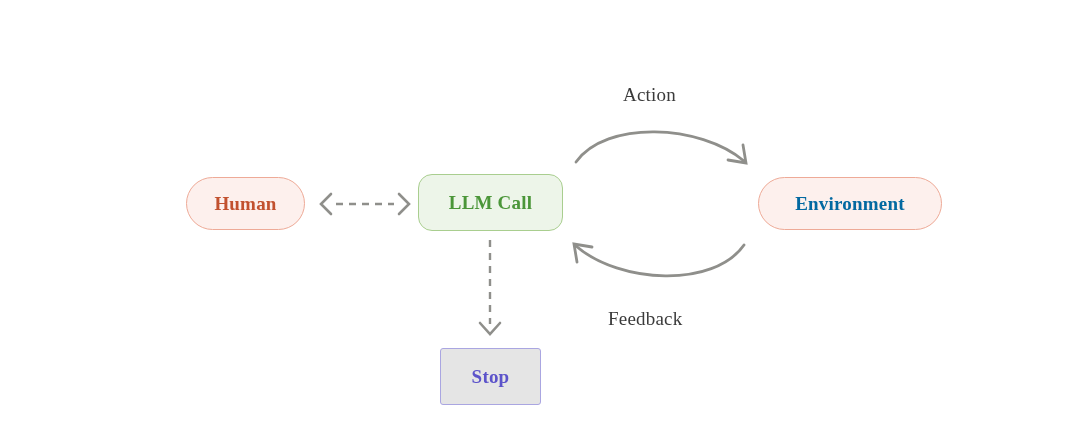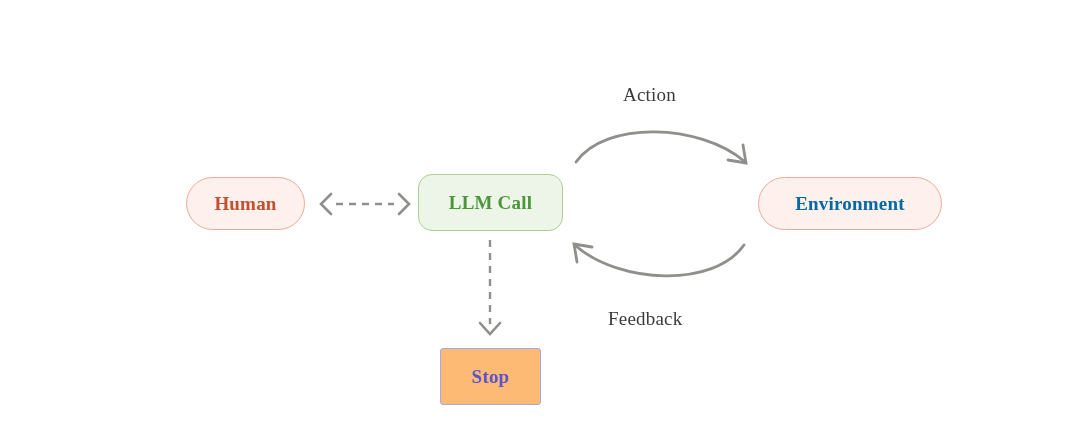--- a/index.html
+++ b/index.html
@@ -92,21 +92,21 @@
     color: #0369a1;
     font-size: 19px;
   }
 
   
   #node-stop {
     left: 440px;
     top: 348px;
     width: 101px;
     height: 57px;
-    background: #fdba74;
+    background: #e5e5e5;
     border-color: #aaa6e1;
     color: #5c53ca;
     font-size: 19px;
   }
 
   
   .edge-label {
     position: absolute;
     color: #3b3b3b;
     font-size: 19px;

